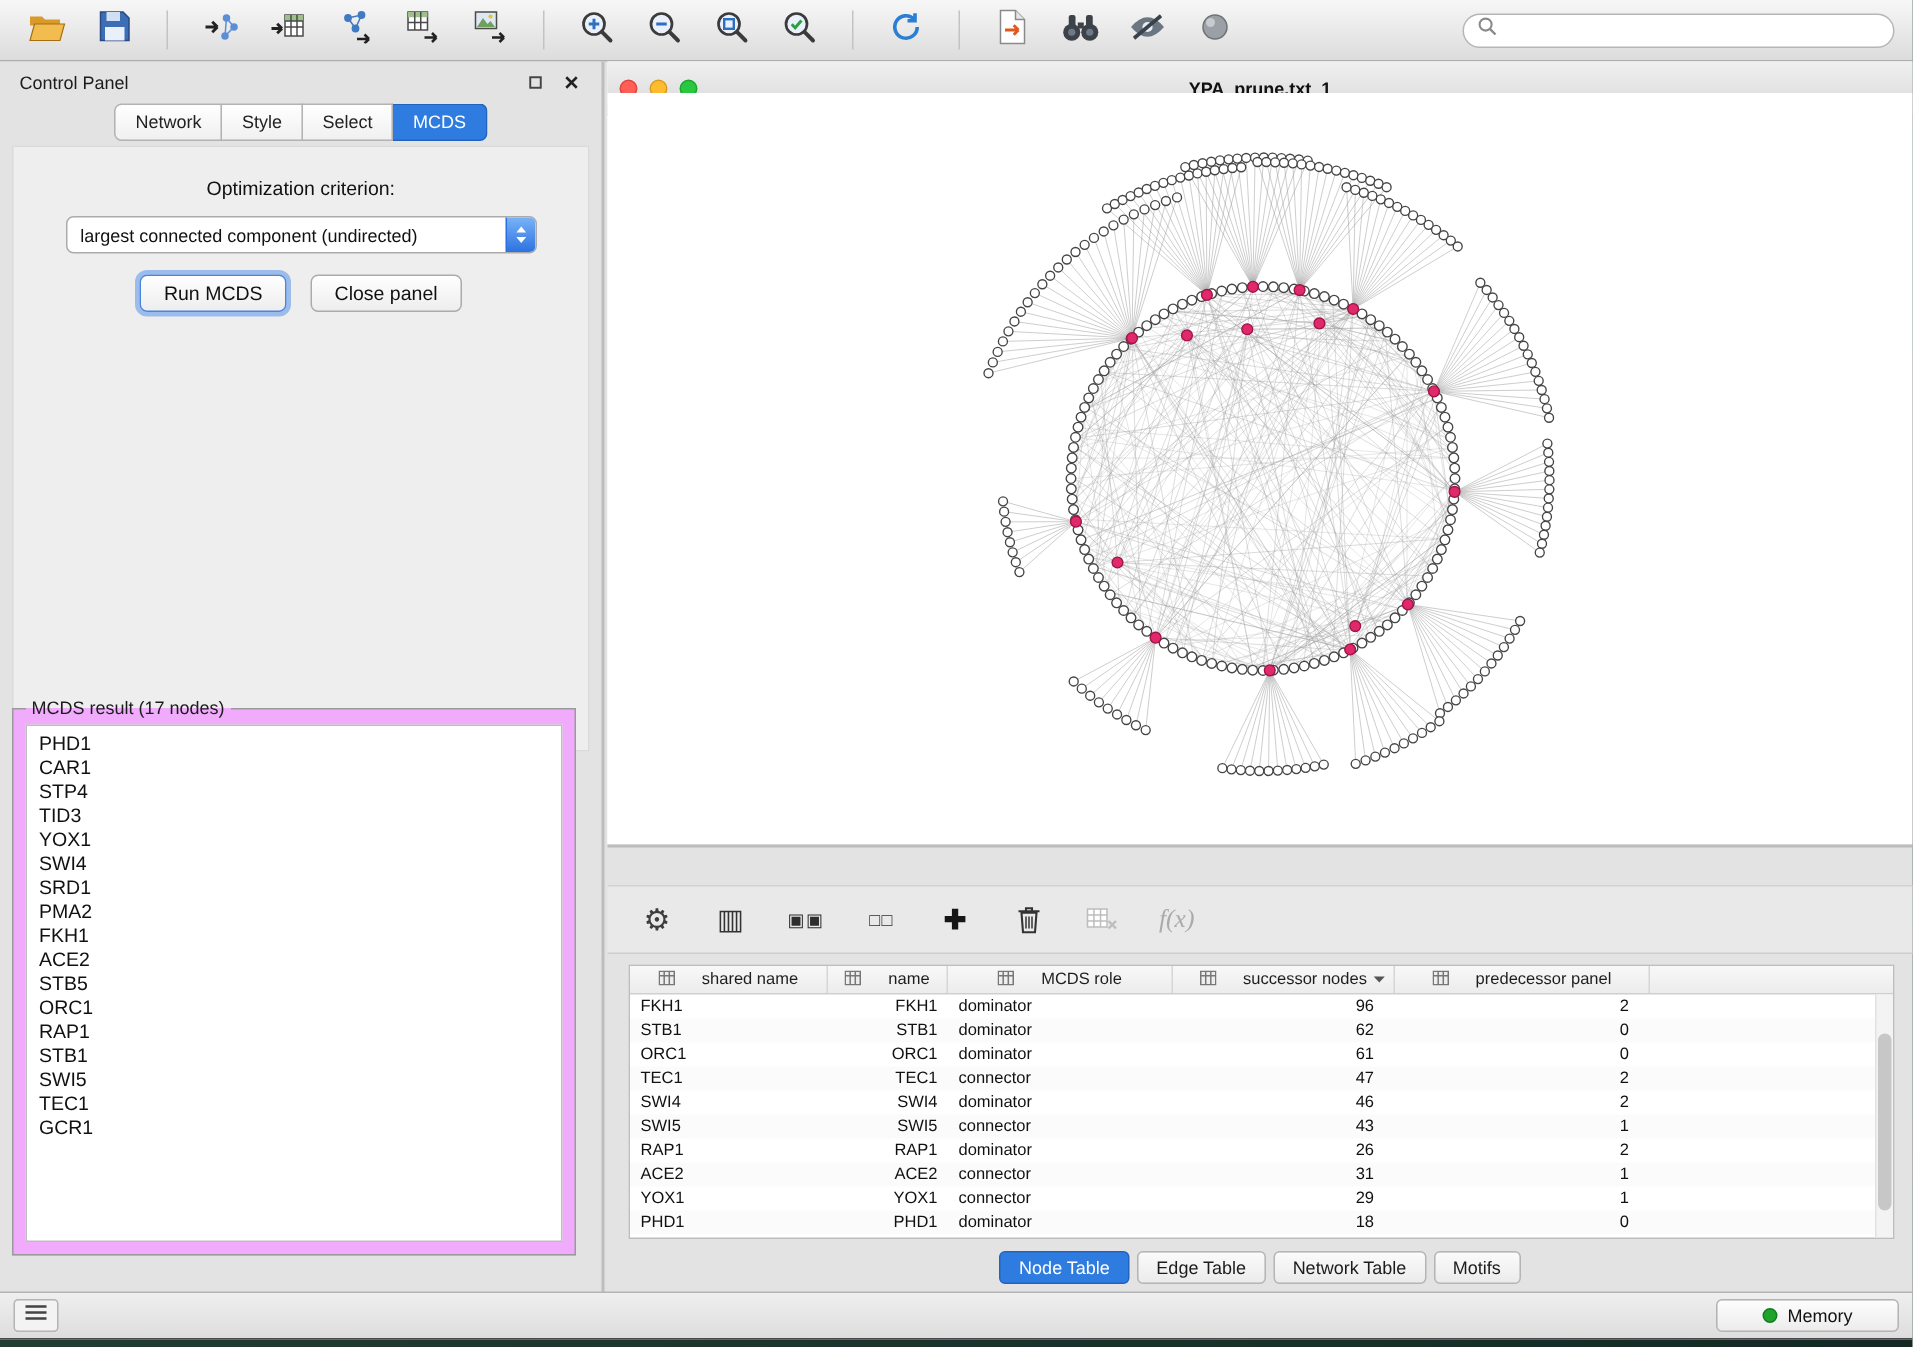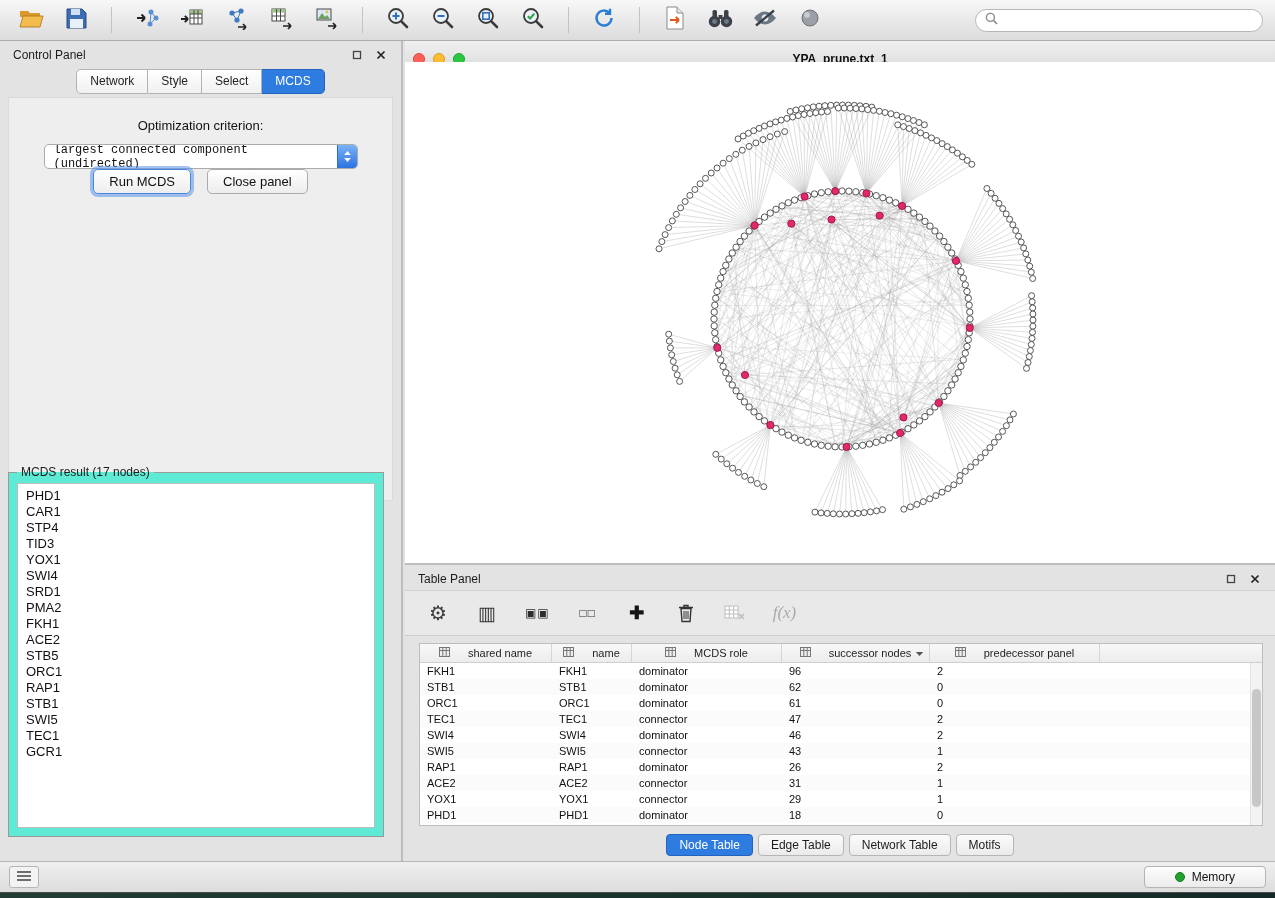--- a/index.html
+++ b/index.html
@@ -31,30 +31,30 @@
   .cp-tabs { display:flex; justify-content:center; margin-top:1px; }
   .cp-tab { padding:4px 13px 5px; font-size:12px; color:#222; background:linear-gradient(#ffffff,#f0f0f0);
     border:1px solid #b3b3b3; border-left:none; cursor:default; }
   .cp-tab:first-child { border-left:1px solid #b3b3b3; border-radius:5px 0 0 5px; }
   .cp-tab:last-child { border-radius:0 5px 5px 0; }
   .cp-tab.active { background:#2f7ce0; border-color:#2263bd; color:#fff; }
 
   .cp-body { position:absolute; left:8px; right:8px; top:56px; height:404px; background:#eeeeee; border:1px solid #dadada; }
   .opt-label { text-align:center; font-size:13px; color:#111; margin-top:20px; }
   .selectbox { margin:11px auto 0; width:314px; height:25px; background:#fff; border:1px solid #ababab; border-radius:5px;
-    display:flex; align-items:center; font-size:12px; color:#111; padding-left:9px; overflow:hidden;font-family:Liberation Mono, monospace; }
+    display:flex; align-items:center; font-size:12px; color:#111; padding-left:9px; overflow:hidden; }
   .selectbox .stepper { margin-left:auto; width:20px; height:25px; background:linear-gradient(#7cb5f8,#2a6fe0);
     display:flex; align-items:center; justify-content:center; border-left:1px solid #2a6fe0; }
-  .btn-row { display:flex; justify-content:center; gap:16px; }
+  .btn-row { display:flex; justify-content:center; gap:16px; margin-top:14px; }
   .btn { font-size:13px; color:#111; padding:4px 15px; background:linear-gradient(#ffffff,#ededed);
     border:1px solid #ababab; border-radius:5px; cursor:default; }
   .btn.focused { box-shadow:0 0 0 3px rgba(90,150,235,.55); border-color:#4a86dd; }
 
   fieldset.mcds-group { position:absolute; left:8px; top:424px; width:376px; height:372px; margin:0;
-    border:1px solid #9a9a9a; background:#5eead4; padding:4px 8px 8px; }
+    border:1px solid #9a9a9a; background:#f0abfc; padding:4px 8px 8px; }
   fieldset.mcds-group legend { font-size:12px; color:#1c1c1c; padding:0 4px; }
   .mcds-list { width:100%; height:100%; background:#fff; border:1px solid #bdbdbd; padding:4px 8px; overflow:hidden; }
   .mcds-item { font-size:13px; line-height:16px; color:#111; }
 
   
   .net-window { position:absolute; left:405px; top:41px; width:870px; height:522px; background:#fff; }
   .net-titlebar { position:absolute; left:0; top:0; right:0; height:36px;
     background:linear-gradient(#f0f0f0,#d8d8d8); border-bottom:1px solid #b4b4b4;
     display:flex; align-items:center; padding:0 8px; }
   .tl { width:12px; height:12px; border-radius:50%; margin-right:8px; }
@@ -77,22 +77,22 @@
   .g-plus { font-size:18px; font-weight:bold; color:#161616; }
   .g-fx { font-family:"Liberation Serif",serif; font-style:italic; font-size:17px; color:#aaaaaa; }
 
   .tablewrap { position:absolute; left:14px; right:12px; top:78px; bottom:36px; background:#fff; border:1px solid #bdbdbd; overflow:hidden; }
   .thead { display:flex; height:19px; background:linear-gradient(#f8f8f8,#ececec); border-bottom:1px solid #cfcfcf; }
   .th { display:flex; align-items:center; justify-content:center; gap:18px; font-size:11px; color:#1e1e1e;
     border-right:1px solid #d6d6d6; position:relative; }
   .trow { display:flex; height:16px; align-items:center; }
   .trow:nth-child(even) { background:#fbfbfb; }
   .c { font-size:11px; color:#111; padding:0 7px; overflow:hidden; white-space:nowrap; }
-  .w0 { width:132px; } .w1 { width:80px; } .w2 { width:150px; } .w3 { width:148px; } .w4 { width:170px; }
-  .num { text-align:left; padding-right:14px; }
+  .w0 { width:132px; } .w1 { width:80px;text-align:right; } .w2 { width:150px; } .w3 { width:148px; } .w4 { width:170px; }
+  .num { text-align:right; padding-right:14px; }
   .vscroll { position:absolute; right:0; top:19px; bottom:0; width:12px; background:#f3f3f3; border-left:1px solid #e2e2e2; }
   .vthumb { position:absolute; left:1px; right:1px; top:26px; height:118px; background:#c7c7c7; border-radius:5px; }
 
   .tp-tabs { position:absolute; left:0; right:0; bottom:6px; display:flex; justify-content:center; gap:5px; }
   .tp-tab { font-size:12px; color:#1c1c1c; padding:3px 12px; background:linear-gradient(#fbfbfb,#ebebeb);
     border:1px solid #b5b5b5; border-radius:4px; cursor:default; }
   .tp-tab.active { background:#2f7ce0; border-color:#2263bd; color:#fff; }
 
   
   .statusbar { position:absolute; left:0; right:0; bottom:0; height:31px;
@@ -1083,35 +1083,20 @@
           <circle cx="386.3" cy="161.6" r="3.6" fill="#e0286b" stroke="#a01348" stroke-width="0.9"></circle>
           <circle cx="426.5" cy="157.5" r="3.6" fill="#e0286b" stroke="#a01348" stroke-width="0.9"></circle>
           <circle cx="474.6" cy="153.6" r="3.6" fill="#e0286b" stroke="#a01348" stroke-width="0.9"></circle>
           <circle cx="498.5" cy="355.4" r="3.6" fill="#e0286b" stroke="#a01348" stroke-width="0.9"></circle>
           <circle cx="340.0" cy="313.0" r="3.6" fill="#e0286b" stroke="#a01348" stroke-width="0.9"></circle>
         </svg>
     </div>
   </div>
 
   <div class="table-panel">
-    <div class="panel-header">
-      <span class="panel-title">Table Panel</span>
-      <span class="win-ctl">
-        <span class="wbtn">
-            <svg width="10" height="10">
-              <rect x="1.5" y="1.5" width="7" height="7" fill="none" stroke="#444" stroke-width="1.3"></rect>
-            </svg>
-          </span>
-        <span class="wbtn">
-            <svg width="10" height="10">
-              <path d="M1.5 1.5l7 7M8.5 1.5l-7 7" stroke="#222" stroke-width="1.7"></path>
-            </svg>
-          </span>
-      </span>
-    </div>
 
     <div class="tp-toolbar">
       <span class="tp-icon g-gear">⚙</span>
       <span class="tp-icon g-cols">▥</span>
       <span class="tp-icon g-boxes">▣▣</span>
       <span class="tp-icon g-boxes">□□</span>
       <span class="tp-icon g-plus">✚</span>
       <span class="tp-icon">
           <svg width="16" height="20" viewBox="0 0 16 20">
             <path d="M3 5.5h10l-1 13H4z" fill="none" stroke="#333" stroke-width="1.4"></path>

